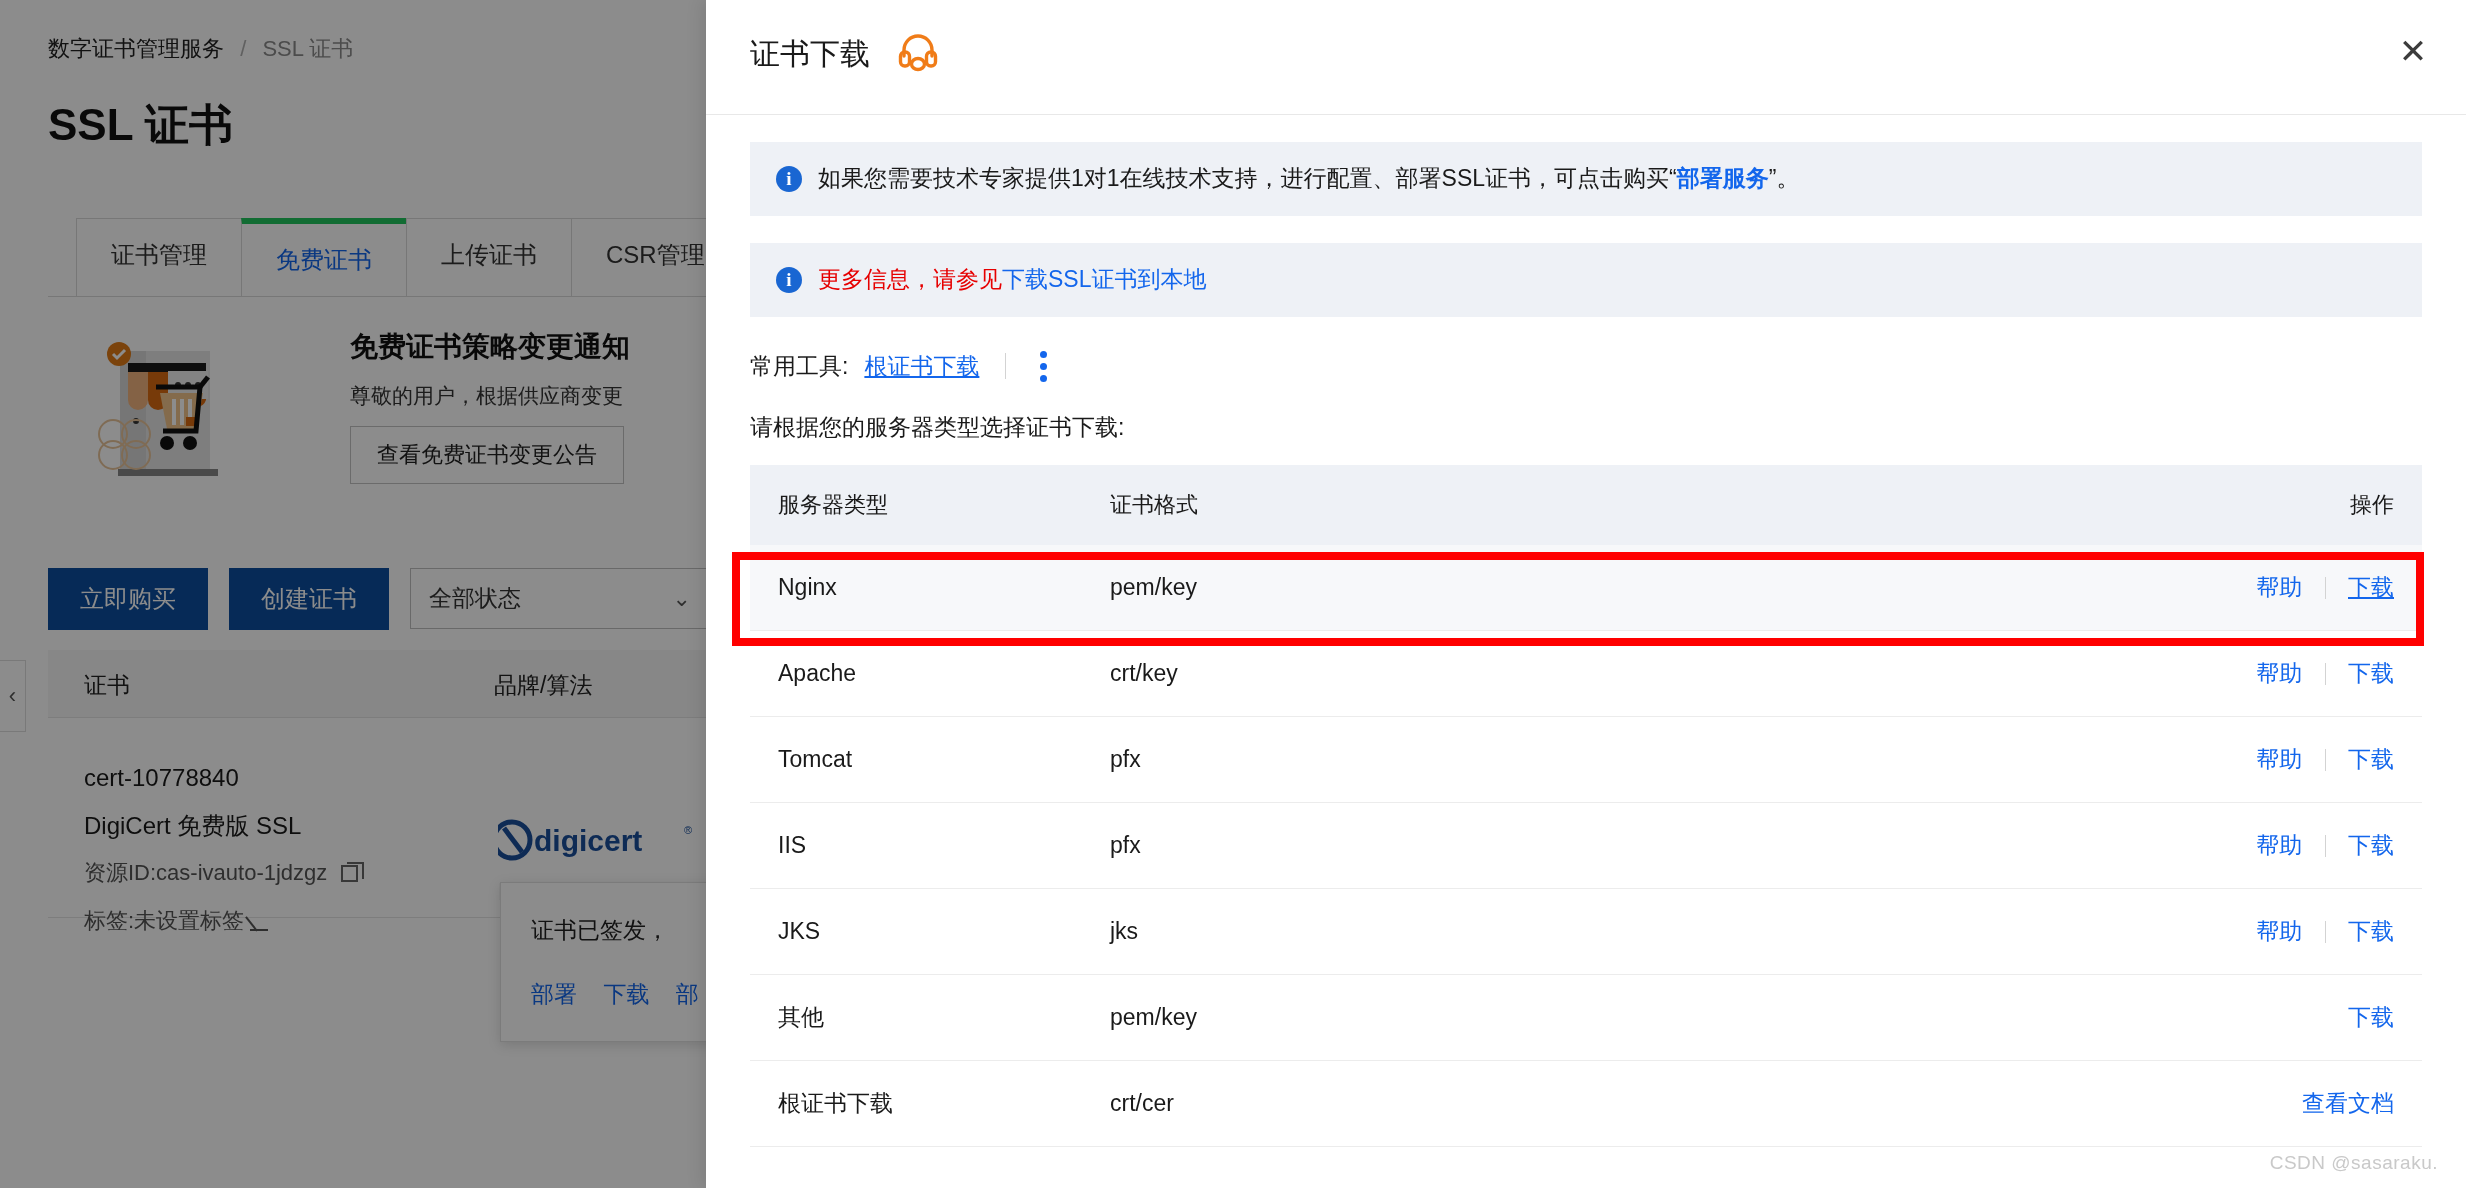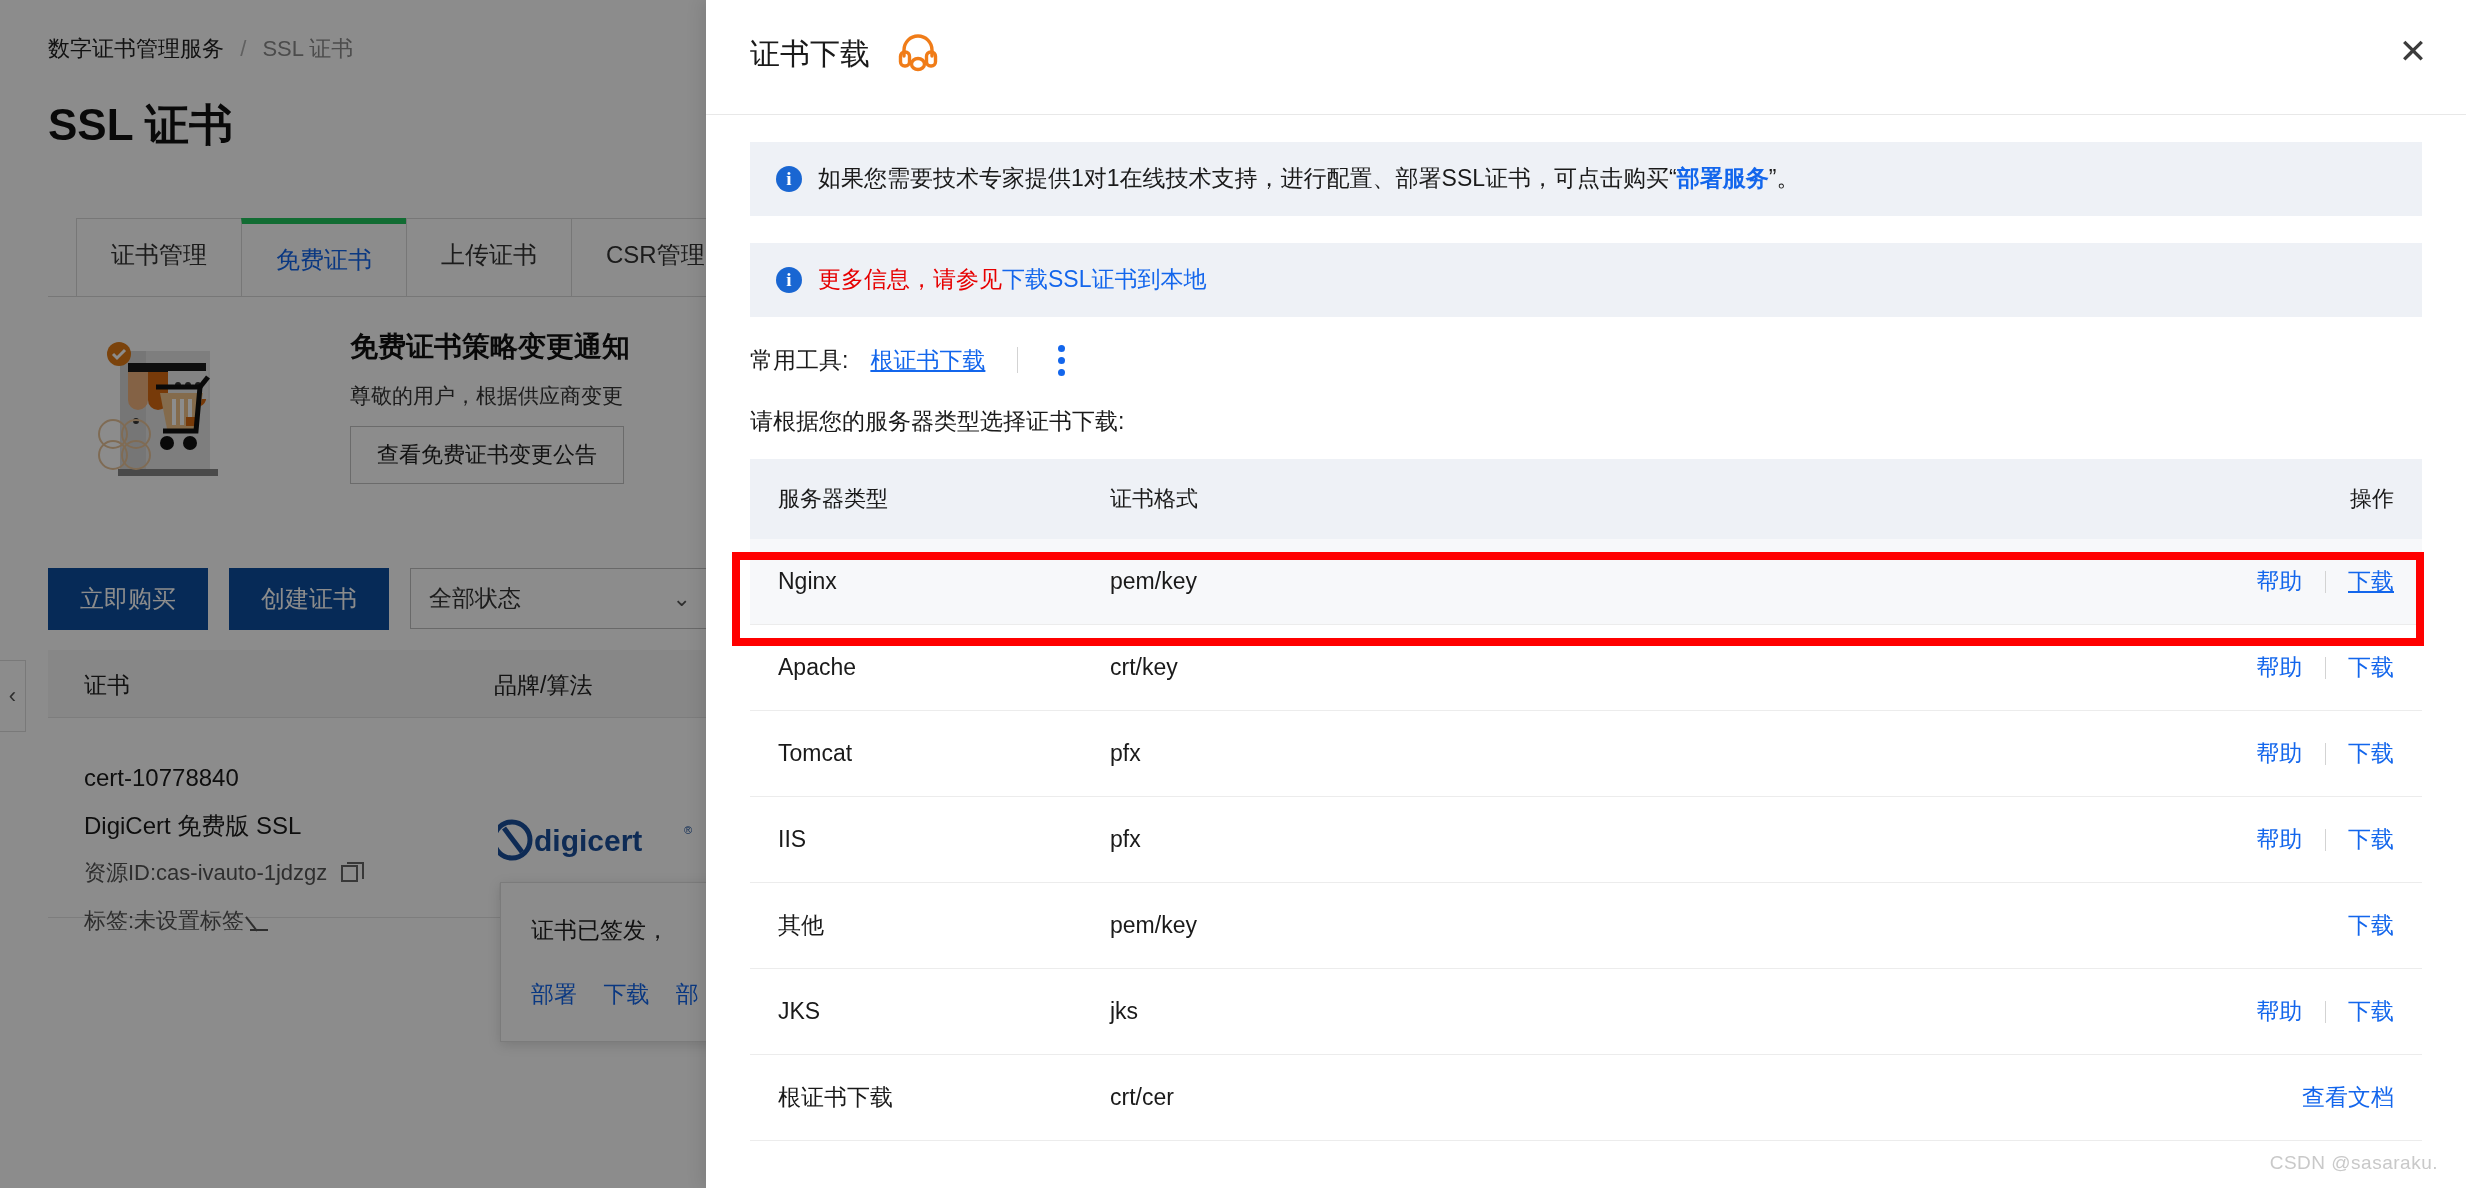--- a/index.html
+++ b/index.html
@@ -167,21 +167,21 @@
     font-size: 19px; font-weight: bold; text-align: center; line-height: 26px;
     font-family: "Liberation Serif", serif;
     margin-top: 2px;
   }
   .alert-text { color: #1a1a1a; }
   .alert-text .lnk { color: #1366ec; font-weight: bold; }
   .alert-text .red { color: #e60000; }
   .alert-text .bluelnk { color: #1366ec; }
 
   .tools-row {
-    margin-top: 24px; display: flex; align-items: center; gap: 22px;
+    margin-top: 30px; display: flex; align-items: center; gap: 16px;
     font-size: 23px; color: #1a1a1a;
   }
   .tools-row .lnk { color: #1366ec; text-decoration: underline; }
   .tools-divider { width: 1px; height: 26px; background: #d3d3d3; margin: 0 10px; }
   .kebab { display: flex; flex-direction: column; gap: 5px; padding: 4px 8px; }
   .kebab i { width: 7px; height: 7px; border-radius: 50%; background: #1366ec; display: block; }
 
   .hint { margin-top: 26px; font-size: 23px; color: #1a1a1a; }
 
   table.srv { width: 100%; border-collapse: collapse; margin-top: 22px; }
@@ -414,32 +414,32 @@
         <tr>
           <td class="c1">IIS</td>
           <td class="c2">pfx</td>
           <td class="c3">
             <span class="help">帮助</span>
             <span class="vbar"></span>
             <span class="dl">下载</span>
           </td>
         </tr>
         <tr>
+          <td class="c1">JKS</td>
+          <td class="c2">jks</td>
+          <td class="c3">
+            <span class="help">帮助</span>
+            <span class="vbar"></span>
+            <span class="dl">下载</span>
+          </td>
+        </tr>
+        <tr>
           <td class="c1">其他</td>
           <td class="c2">pem/key</td>
           <td class="c3">
-            <span class="dl">下载</span>
-          </td>
-        </tr>
-        <tr>
-          <td class="c1">JKS</td>
-          <td class="c2">jks</td>
-          <td class="c3">
-            <span class="help">帮助</span>
-            <span class="vbar"></span>
             <span class="dl">下载</span>
           </td>
         </tr>
         <tr>
           <td class="c1">根证书下载</td>
           <td class="c2">crt/cer</td>
           <td class="c3">
             <span class="dl">查看文档</span>
           </td>
         </tr>

